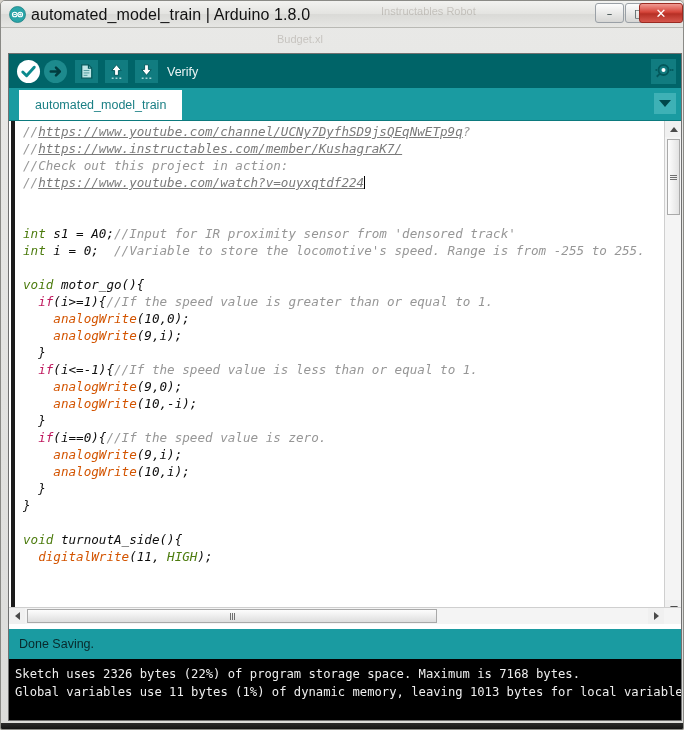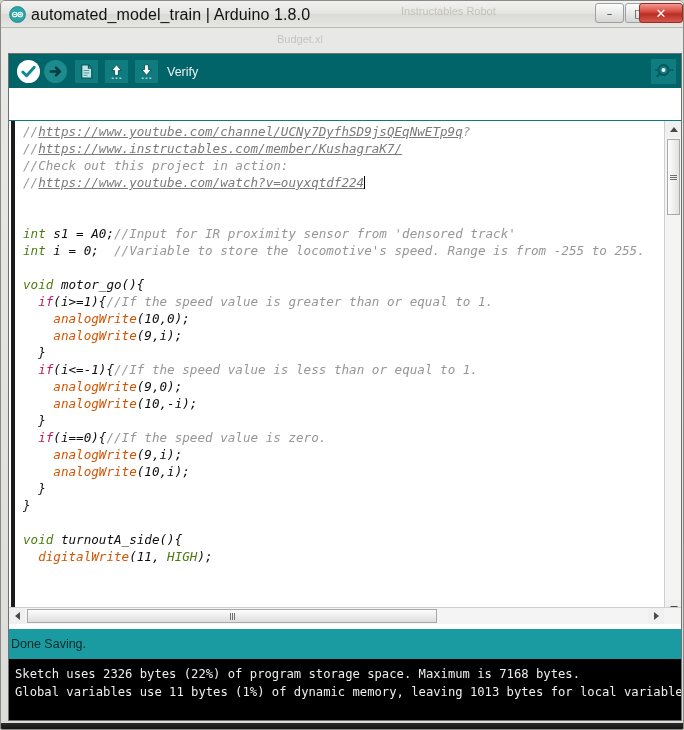--- a/index.html
+++ b/index.html
@@ -35,21 +35,21 @@
   }
   #win-title {
     position:absolute; left:30px; top:5px;
     font-size: 16px; color:#111;
     letter-spacing: 0.1px;
     white-space: nowrap;
   }
   
   .ghost { position:absolute; top:4px; opacity:0.23; font-size:11px; color:#55493c; white-space:nowrap;}
   #ghost1 { left:276px;margin-top:28px; }
-  #ghost2 { left:400px;text-align:right; }
+  #ghost2 { left:380px;text-align:right; }
 
   .wbtn {
     position:absolute; top:2px;
     width:29px; height:20px;
     border:1px solid #9aa0a6;
     box-sizing:border-box;
     border-radius:3px;
   }
   #btn-min { right:61px; background:linear-gradient(180deg,#fdfdfd,#d6d6d4); }
   #btn-max { right:31px; background:linear-gradient(180deg,#fdfdfd,#d6d6d4); }
@@ -228,21 +228,21 @@
     box-sizing:border-box;
     display:flex; align-items:center; justify-content:center;
   }
 
   
   #statusmsg {
     position:absolute; left:0; top:575px;
     width:672px; height:30px;
     background:#1a9ba1;
     display:flex; align-items:center;
-    padding-left:2px;
+    padding-left:10px;
     box-sizing:border-box;
     font-size:12.5px; color:#08292b;
   }
 
   
   #console {
     position:absolute; left:0; top:605px;
     width:672px; height:75px;
     background:#000;
     padding:6px 0 0 6px;
@@ -358,20 +358,28 @@
           <line x1="9" y1="15.5" x2="6" y2="18.5" stroke="#03585b" stroke-width="2"></line>
           <g fill="#03585b">
             <circle cx="5.5" cy="11.5" r="1"></circle>
             <circle cx="20.5" cy="11.5" r="1"></circle>
             <circle cx="22.5" cy="11.5" r="1"></circle>
           </g>
         </svg>
       </div>
     </div>
 
+    <div id="tabbar">
+      <div id="tab-sketch">
+        <span>automated_model_train</span>
+      </div>
+      <div id="tab-menu-btn">
+        <span class="caret"></span>
+      </div>
+    </div>
 
     <div id="editor-wrap">
       <div id="gutter"></div>
       <div id="code"><div><span class="cmt">//</span><span class="lnk">https://www.youtube.com/channel/UCNy7DyfhSD9jsQEqNwETp9q</span><span class="cmt">?</span></div><div><span class="cmt">//</span><span class="lnk">https://www.instructables.com/member/KushagraK7/</span></div><div><span class="cmt">//Check out this project in action:</span></div><div><span class="cmt">//</span><span class="lnk">https://www.youtube.com/watch?v=ouyxqtdf224</span><span class="cursor"></span></div><div>&nbsp;</div><div>&nbsp;</div><div><span class="k">int</span><span> s1 = A0;</span><span class="cmt">//Input for IR proximity sensor from 'densored track'</span></div><div><span class="k">int</span><span> i = 0;  </span><span class="cmt">//Variable to store the locomotive's speed. Range is from -255 to 255.</span></div><div>&nbsp;</div><div><span class="k">void</span><span> motor_go(){</span></div><div><span class="kw2">  if</span><span>(i&gt;=1){</span><span class="cmt">//If the speed value is greater than or equal to 1.</span></div><div><span class="fn">    analogWrite</span><span>(10,0);</span></div><div><span class="fn">    analogWrite</span><span>(9,i);</span></div><div><span>  }</span></div><div><span class="kw2">  if</span><span>(i&lt;=-1){</span><span class="cmt">//If the speed value is less than or equal to 1.</span></div><div><span class="fn">    analogWrite</span><span>(9,0);</span></div><div><span class="fn">    analogWrite</span><span>(10,-i);</span></div><div><span>  }</span></div><div><span class="kw2">  if</span><span>(i==0){</span><span class="cmt">//If the speed value is zero.</span></div><div><span class="fn">    analogWrite</span><span>(9,i);</span></div><div><span class="fn">    analogWrite</span><span>(10,i);</span></div><div><span>  }</span></div><div><span>}</span></div><div>&nbsp;</div><div><span class="k">void</span><span> turnoutA_side(){</span></div><div><span class="fn">  digitalWrite</span><span>(11, </span><span class="k">HIGH</span><span>);</span></div></div>
 
       <div id="vscroll">
         <div class="sb-arrow" id="vs-up">
           <span class="tri-up"></span>
         </div>
         <div id="vs-thumb">

